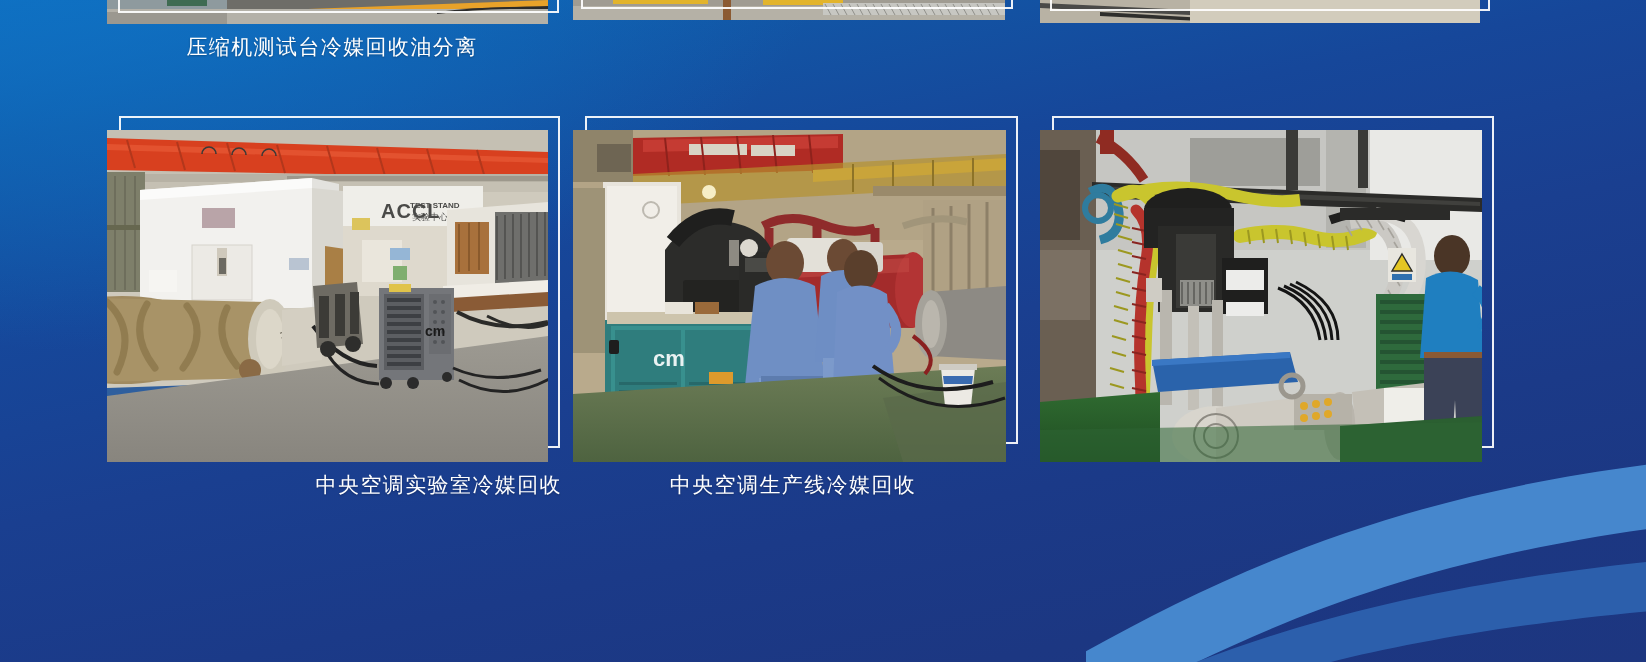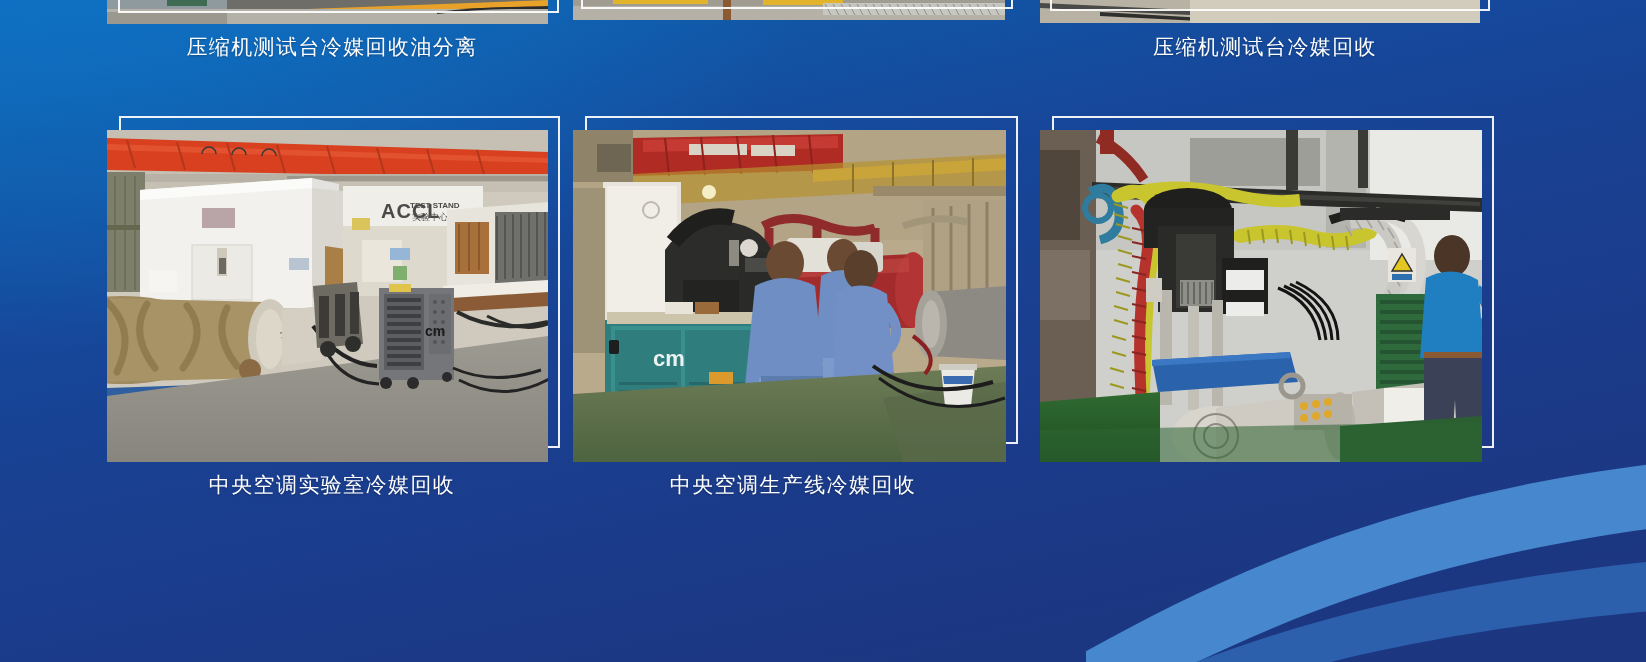--- a/index.html
+++ b/index.html
@@ -93,21 +93,20 @@
       <div class="photo" style="left:0;top:0;width:440px;height:23px;">
         <svg viewBox="0 0 440 23" preserveAspectRatio="none">
           <rect width="440" height="23" fill="#c8c2b2"></rect>
           <rect x="0" y="0" width="150" height="23" fill="#b8b2a4"></rect>
           <path d="M0 3 L150 10 L150 15 L0 8 Z" fill="#4a4a48"></path>
           <path d="M60 12 L200 20 L200 23 L60 16 Z" fill="#2e2e2c"></path>
           <rect x="150" y="0" width="290" height="23" fill="#d2ccbc"></rect>
         </svg>
       </div>
       <div class="frame" style="left:10px;top:-120px;width:440px;height:131px;"></div>
-      <div class="caption" style="left:-10px;top:33px;width:470px;">压缩机测试台冷媒回收</div>
     </div>
 
     <div class="card" style="left:107px;top:116px;width:452px;height:380px;padding-left:43px;">
       <div class="frame" style="left:12px;top:0;width:441px;height:332px;"></div>
       <div class="photo" style="left:0;top:14px;width:441px;height:332px;">
         <svg viewBox="0 0 441 332" preserveAspectRatio="none">
           <defs>
             <linearGradient id="b1floor" x1="0" y1="0" x2="0" y2="1">
               <stop offset="0" stop-color="#9d9a92"></stop>
                 <stop offset="1" stop-color="#88857e"></stop>
@@ -231,21 +230,21 @@
           <path d="M206 156 L250 152 L256 214 L210 218 Z" fill="#6e6b63"></path>
           <g fill="#3c3b37">
             <rect x="212" y="166" width="10" height="42"></rect>
               <rect x="228" y="164" width="10" height="42"></rect>
             <rect x="243" y="162" width="9" height="42"></rect>
           </g>
           <circle cx="221" cy="219" r="8" fill="#2e2e2c"></circle>
           <circle cx="246" cy="214" r="8" fill="#2e2e2c"></circle>
         </svg>
       </div>
-      <div class="caption" style="left:-5px;top:355px;width:460px;">中央空调实验室冷媒回收</div>
+      <div class="caption" style="left:-5px;top:355px;width:460px;text-align:right;">中央空调实验室冷媒回收</div>
     </div>
 
     <div class="card" style="left:573px;top:116px;width:440px;height:380px;">
       <div class="frame" style="left:12px;top:0;width:433px;height:328px;"></div>
       <div class="photo" style="left:0;top:14px;width:433px;height:332px;">
         <svg viewBox="0 0 433 332" preserveAspectRatio="none">
           <defs>
             <linearGradient id="b2floor" x1="0" y1="0" x2="0" y2="1">
               <stop offset="0" stop-color="#6c7c56"></stop>
                 <stop offset="1" stop-color="#4e6340"></stop>

